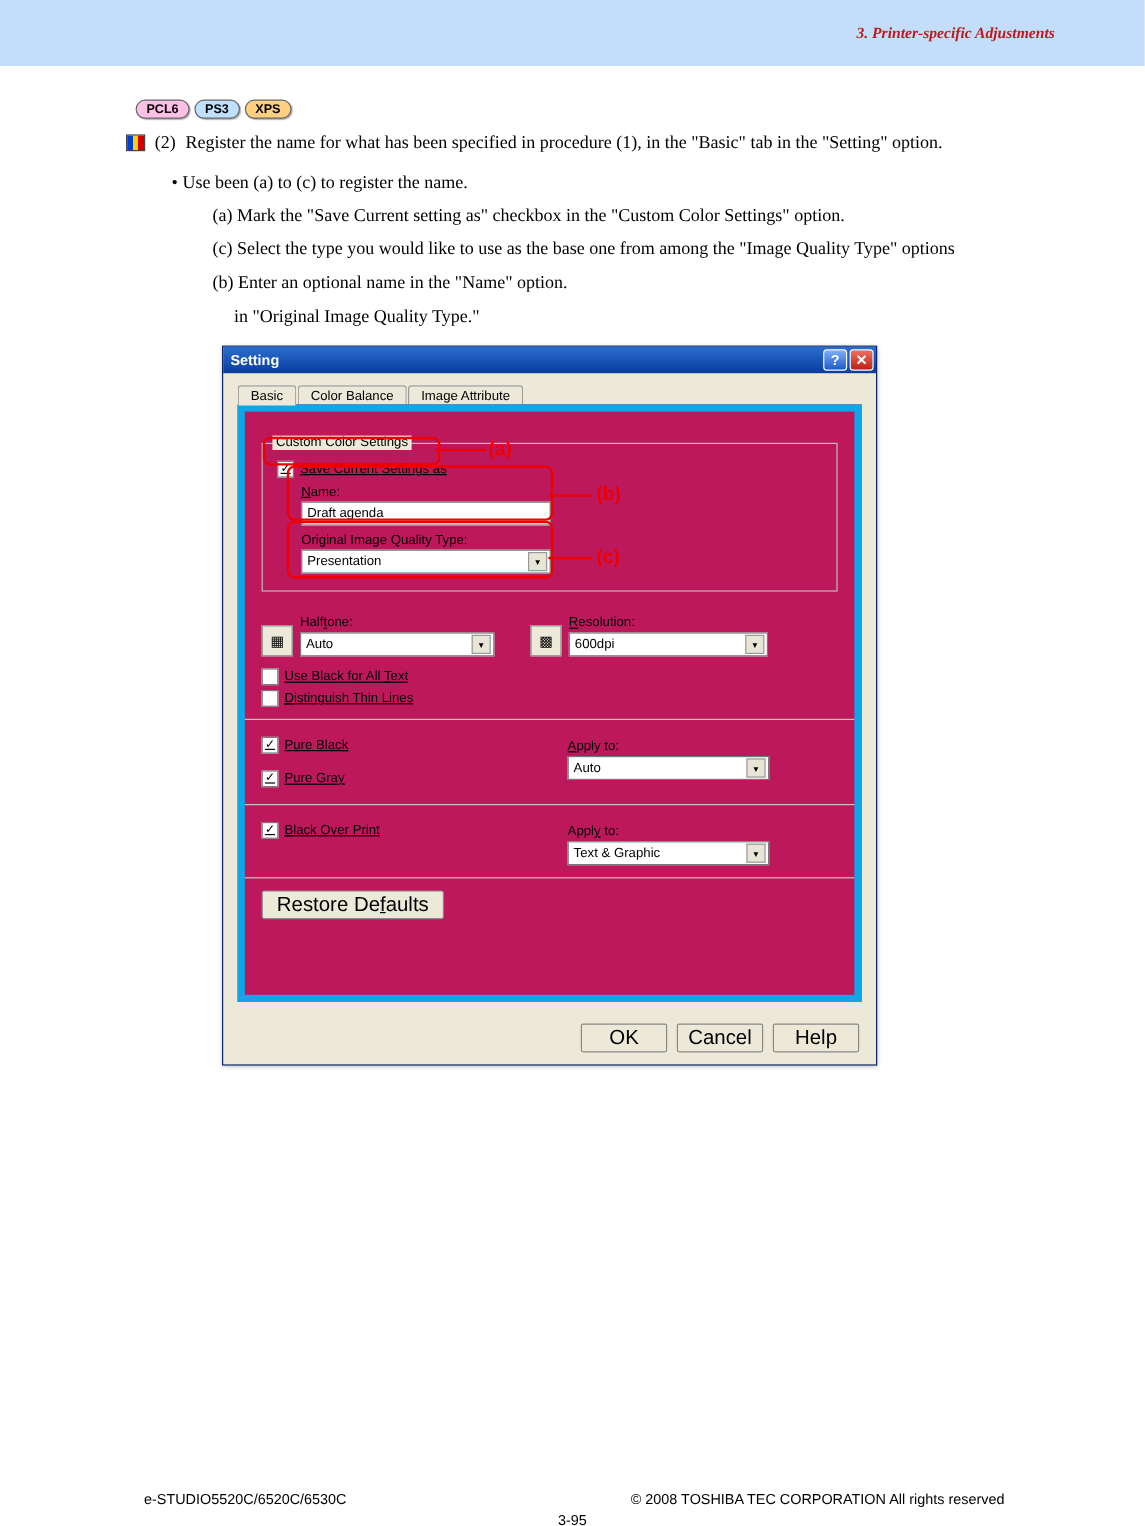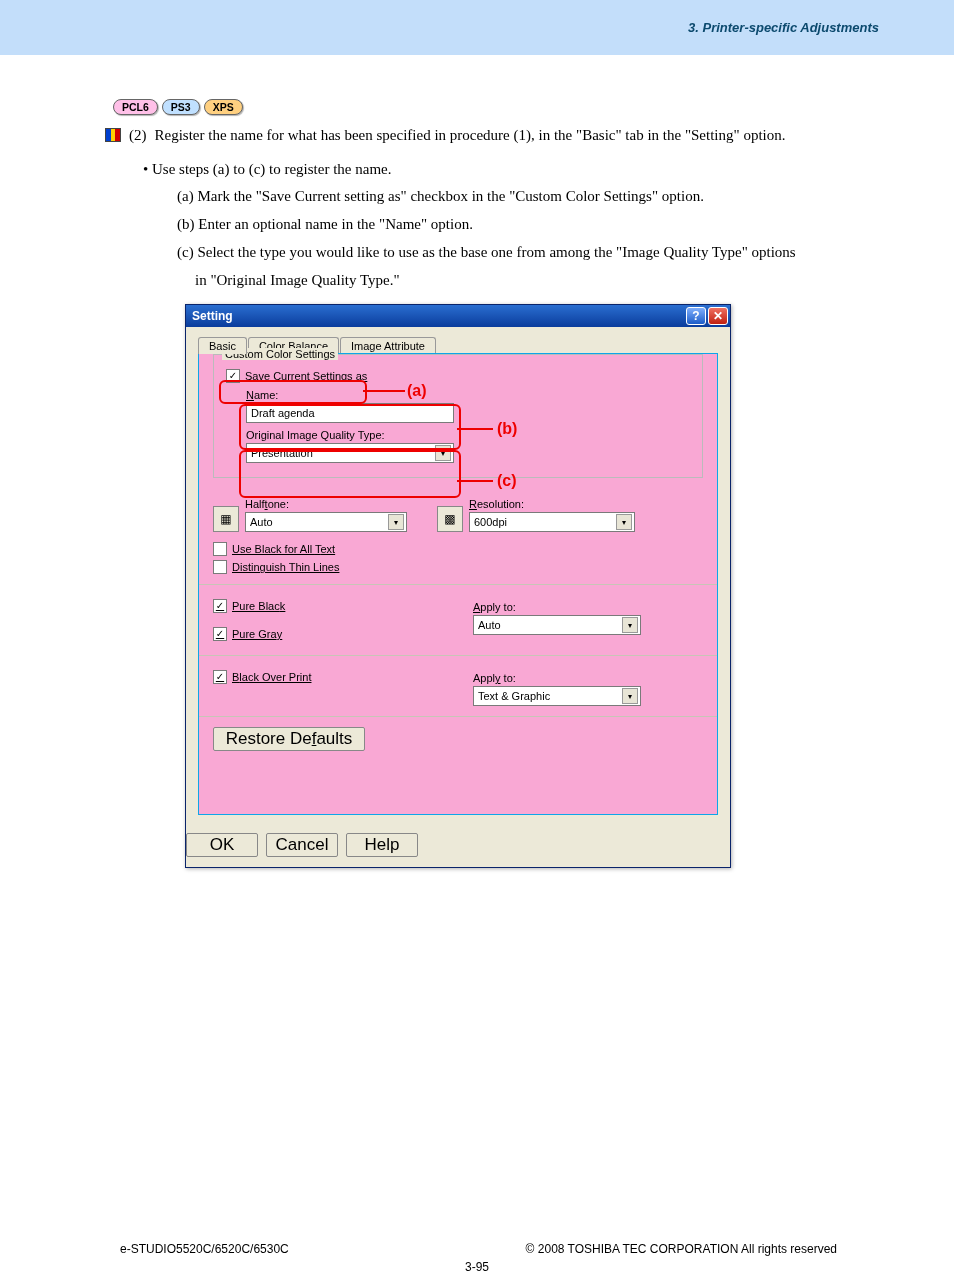--- a/index.html
+++ b/index.html
@@ -19,29 +19,28 @@
     background: #c3defa;
     height: 55px;
     width: 100%;
     display: flex;
     align-items: center;
     justify-content: flex-end;
     padding-right: 75px;
     box-sizing: border-box;
   }
   .header-text {
-    font-family: Liberation Sans, sans-serif;
+    font-family: Liberation Serif, serif;
     font-weight: bold;
     font-style: italic;
     font-size: 13px;
-    color: #0c4a6e;
+    color: #b91c1c;
   }
   .content {
     padding: 28px 60px 0 105px;
-    margin-top: 16px;
   }
   .pill-row {
     display: flex;
     gap: 4px;
     margin-left: 8px;
     margin-bottom: 10px;
   }
   .pill {
     display: inline-flex;
     align-items: center;
@@ -145,23 +144,23 @@
     font-size: 11px;
     border-radius: 3px 3px 0 0;
     margin-right: 1px;
   }
   .tab-active {
     background: #ece9d8;
     position: relative;
     z-index: 2;
   }
   .tab-panel {
-    border: 1px solid #0ea5e9;
-    background: #f9a8d4;
-    padding: 0 14px 40px 14px;
+    border: 6px solid #0ea5e9;
+    background: #be185d;
+    padding: 26px 14px 40px 14px;
     min-height: 420px;
     position: relative;
   }
   .fieldset {
     border: 1px solid #bbb;
     padding: 10px 12px 14px 12px;
     margin-bottom: 14px;
     position: relative;
   }
   .fieldset-legend {
@@ -248,21 +247,21 @@
     border-radius: 2px;
     background: #ece9d8;
     padding: 1px 0;
     font-size: 17px;
     text-align: center;
     width: 70px;
   }
   .btn-wide { width: 150px; }
   .dialog-buttons {
     display: flex;
-    justify-content: flex-start;
+    justify-content: flex-end;
     gap: 8px;
     padding: 8px 14px 10px 0;
   }
   .divider {
     border-top: 1px solid #c8c5b6;
     margin: 10px -14px 10px -14px;
   }
   
   .callout-box {
     position: absolute;
@@ -320,24 +319,24 @@
       <span class="pill pill-pcl">PCL6</span>
       <span class="pill pill-ps3">PS3</span>
       <span class="pill pill-xps">XPS</span>
     </div>
 
     <div class="proc-line">
       <span class="color-ico"></span>
       <span class="proc-num">(2)</span>
       <span>Register the name for what has been specified in procedure (1), in the "Basic" tab in the "Setting" option.</span>
     </div>
-    <div class="sub-line">• Use steps (a) to (c) to register the name.</div>
+    <div class="sub-line">• Use been (a) to (c) to register the name.</div>
     <div class="sub-sub">(a) Mark the "Save Current setting as" checkbox in the "Custom Color Settings" option.</div>
+    <div class="sub-sub">(c) Select the type you would like to use as the base one from among the "Image Quality Type" options</div>
     <div class="sub-sub">(b) Enter an optional name in the "Name" option.</div>
-    <div class="sub-sub">(c) Select the type you would like to use as the base one from among the "Image Quality Type" options</div>
     <div class="sub-sub-cont">in "Original Image Quality Type."</div>
 
     <div class="dialog-wrap">
       <div class="dialog">
         <div class="titlebar">
           <span>Setting</span>
           <span class="title-spacer"></span>
           <span class="title-btn title-btn-help">?</span>
           <span class="title-btn title-btn-close">✕</span>
         </div>

